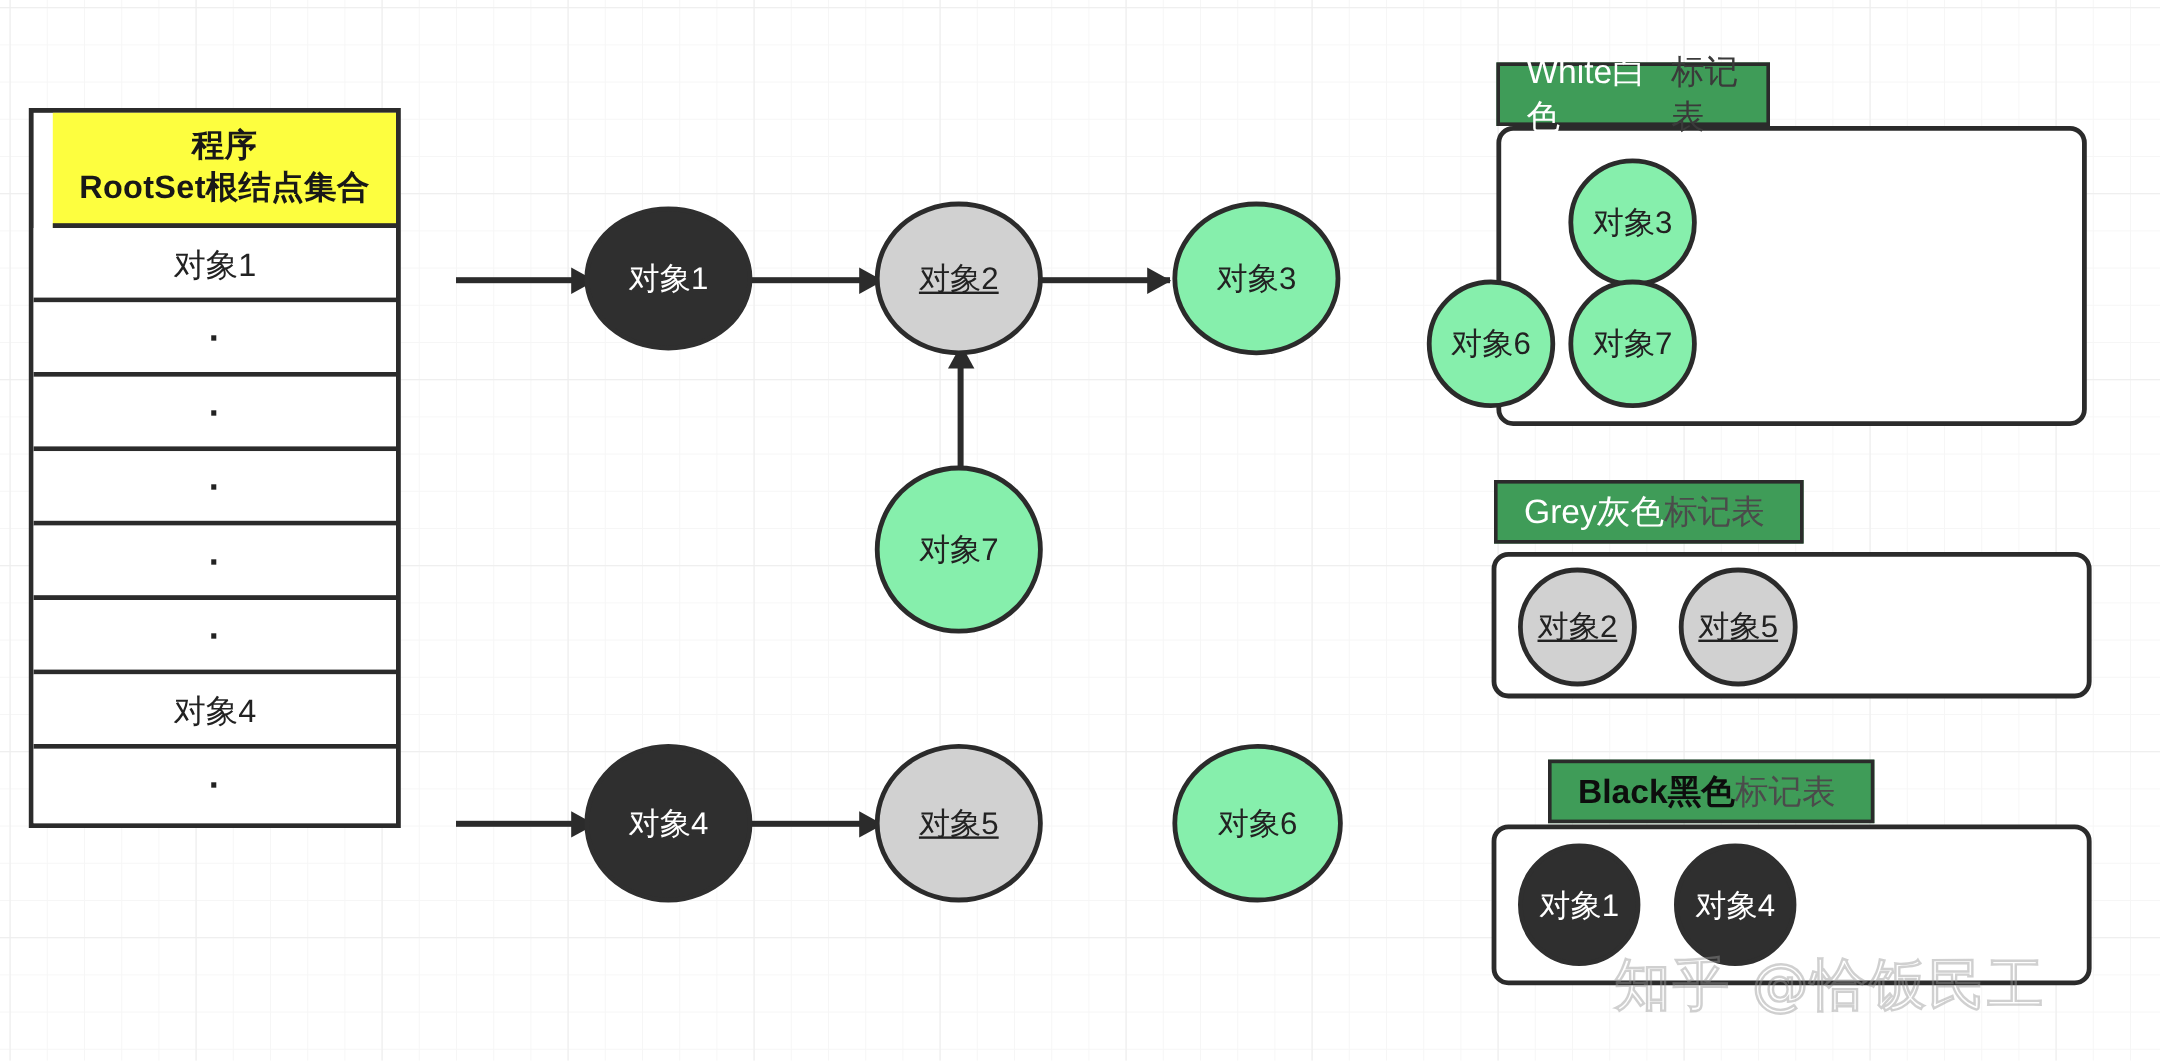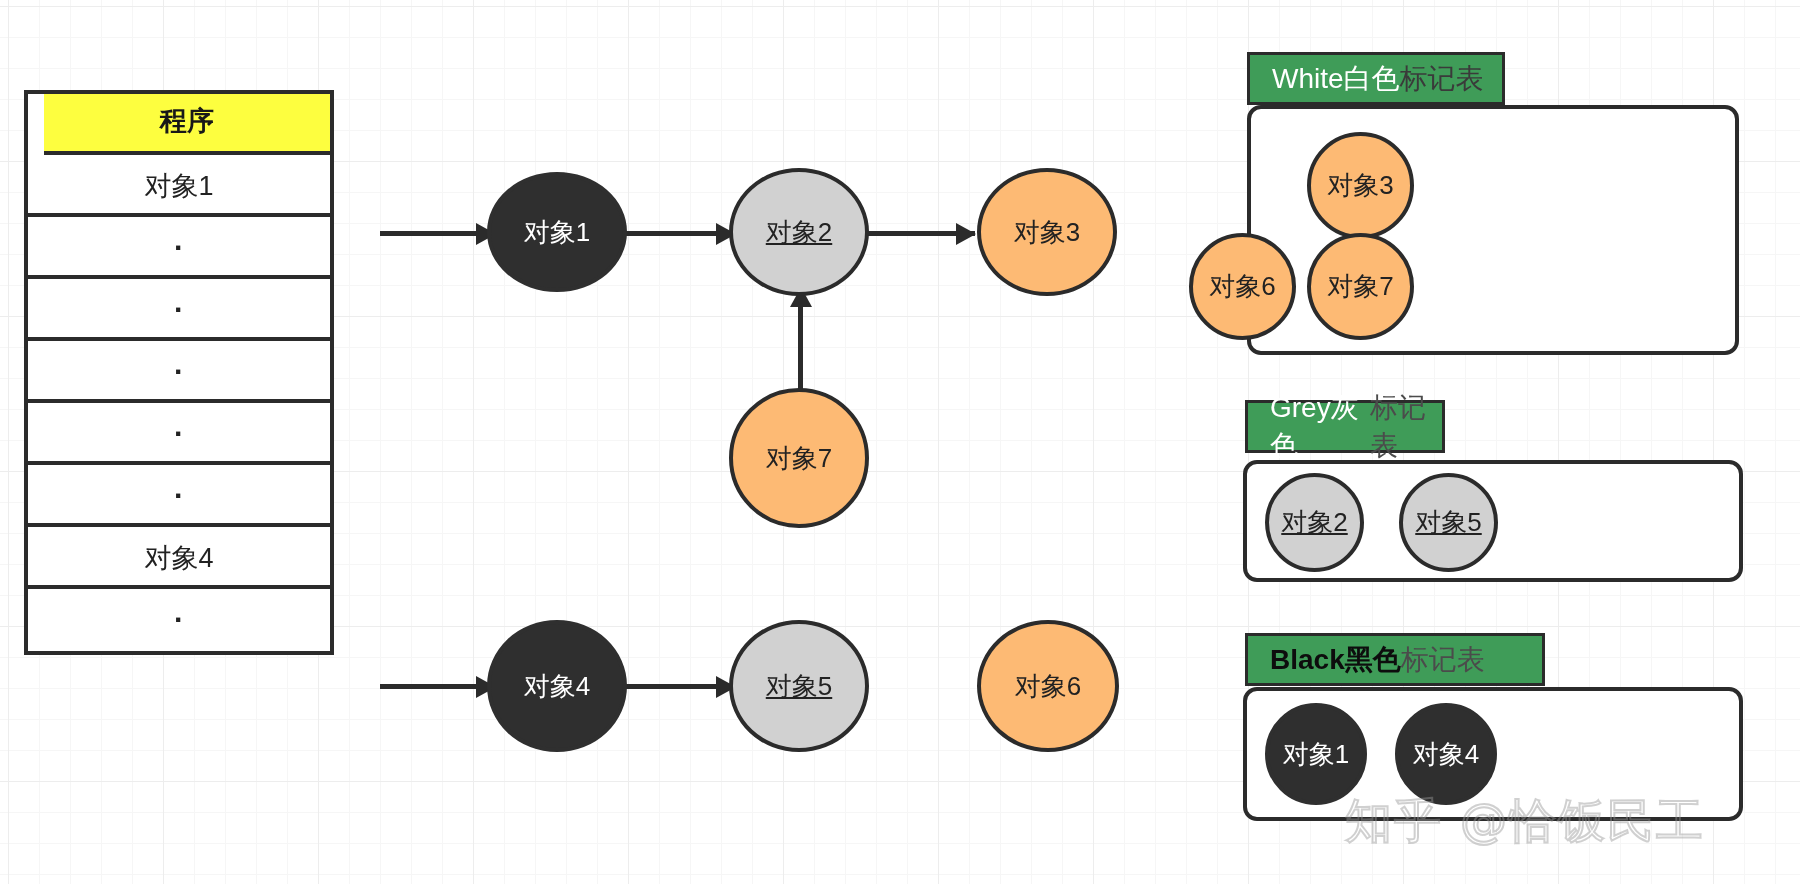--- a/index.html
+++ b/index.html
@@ -69,21 +69,21 @@
     border: 4px solid #2b2b2b;
     box-sizing: border-box;
     display: flex;
     align-items: center;
     justify-content: center;
     font-size: 26px;
     white-space: nowrap;
   }
   .node.black  { background: #2f2f2f; border-color: #2f2f2f; color: #ffffff; }
   .node.grey   { background: #d1d1d1; color: #222222; text-decoration: underline; }
-  .node.white  { background: #fdba74; color: #222222; }
+  .node.white  { background: #86efac; color: #222222; }
 
   
   .arrow-h {
     position: absolute;
     height: 5px;
     background: #2b2b2b;
   }
   .arrow-h::after {
     content: "";
     position: absolute;
@@ -153,20 +153,21 @@
   }
 </style>
 </head>
 <body>
 
 <div id="canvas">
 
   <div class="rootset">
     <div class="rootset-header">
       <div>程序</div>
+      <div>RootSet根结点集合</div>
     </div>
     <div class="rootset-row">对象1</div>
     <div class="rootset-row dot">·</div>
     <div class="rootset-row dot">·</div>
     <div class="rootset-row dot">·</div>
     <div class="rootset-row dot">·</div>
     <div class="rootset-row dot">·</div>
     <div class="rootset-row">对象4</div>
     <div class="rootset-row dot">·</div>
   </div>
@@ -204,50 +205,50 @@
   </div>
 
   <div class="node grey" style="left:729px; top:620px; width:140px; height:132px;">
     <span>对象5</span>
   </div>
 
   <div class="node white" style="left:977px; top:620px; width:142px; height:132px;">
     <span>对象6</span>
   </div>
 
-  <div class="legend-tab" style="left:1247px; top:52px; width:258px;">
+  <div class="legend-tab" style="left:1247px; top:52px; width:228px;">
     <span class="strong-white">White白色</span>
       <span class="muted-light">标记表</span>
   </div>
   <div class="legend-box" style="left:1247px; top:105px; width:492px; height:250px;">
     <div class="node white" style="left:56px; top:23px; width:107px; height:107px;">
       <span>对象3</span>
     </div>
     <div class="node white" style="left:-62px; top:124px; width:107px; height:107px;">
       <span>对象6</span>
     </div>
     <div class="node white" style="left:56px; top:124px; width:107px; height:107px;">
       <span>对象7</span>
     </div>
   </div>
 
-  <div class="legend-tab" style="left:1245px; top:400px; width:200px;">
+  <div class="legend-tab" style="left:1245px; top:400px; width:258px;">
     <span class="strong-white">Grey灰色</span>
       <span class="muted">标记表</span>
   </div>
   <div class="legend-box" style="left:1243px; top:460px; width:500px; height:122px;">
     <div class="node grey" style="left:18px; top:9px; width:99px; height:99px;">
       <span>对象2</span>
     </div>
     <div class="node grey" style="left:152px; top:9px; width:99px; height:99px;">
       <span>对象5</span>
     </div>
   </div>
 
-  <div class="legend-tab" style="left:1245px; top:633px; width:300px;">
+  <div class="legend-tab" style="left:1290px; top:633px; width:272px;">
     <span class="strong-black">Black黑色</span>
       <span class="muted">标记表</span>
   </div>
   <div class="legend-box" style="left:1243px; top:687px; width:500px; height:134px;">
     <div class="node black" style="left:18px; top:12px; width:102px; height:102px;">
       <span>对象1</span>
     </div>
     <div class="node black" style="left:148px; top:12px; width:102px; height:102px;">
       <span>对象4</span>
     </div>

